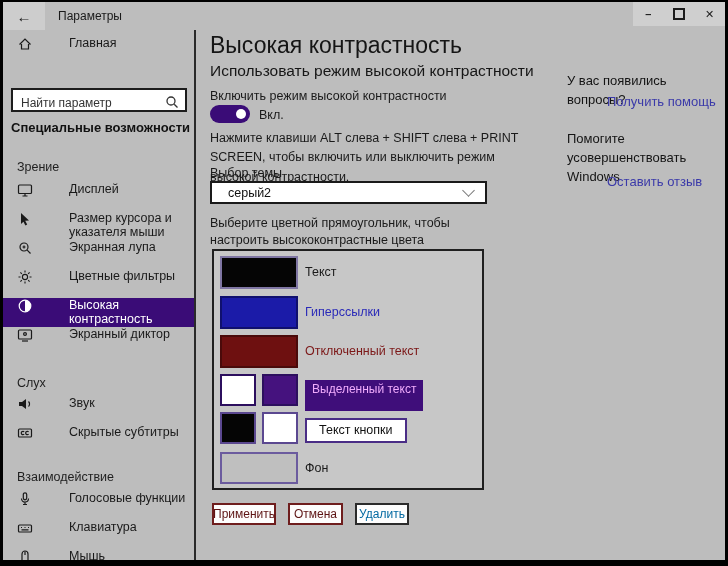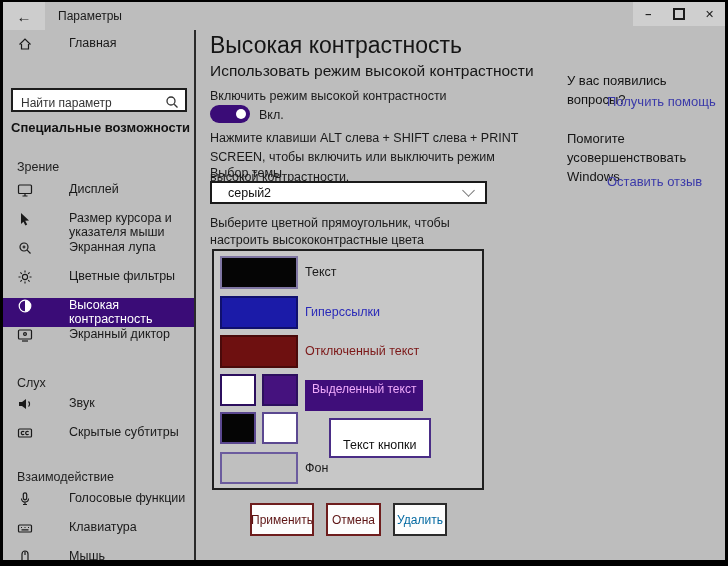--- a/index.html
+++ b/index.html
@@ -51,26 +51,26 @@
   .instruction{position:absolute;left:207px;top:213px;width:300px;font-size:12.5px;line-height:1.35;color:#1a1a1a;}
 
   
   .panel{position:absolute;left:209px;top:247px;width:272px;height:241px;background:#c7c7c7;
     border:2px solid #1f1f1f;box-sizing:border-box;}
   .sw-rect{position:absolute;box-sizing:border-box;cursor:pointer;}
   .sw-label{position:absolute;font-size:12.5px;color:#1a1a1a;white-space:nowrap;}
   .lbl-hyperlink{color:#2a2ab8;}
   .lbl-disabled{color:#7c1818;}
   .badge{background:var(--badge);color:#f0abfc;padding:2px 7px 15px;font-size:12px;}
-  .btn-sample{background:#fff;border:2px solid #4a2d86;color:#111;padding:18px 12px 4px;font-size:12.5px;margin-left:24px;}
-
-  
-  .hc-btn{position:absolute;top:501px;height:33px;box-sizing:border-box;background:#fdfdfd;
+  .btn-sample{background:#fff;border:2px solid #4a2d86;color:#111;padding:3px 12px 4px;font-size:12.5px;}
+
+  
+  .hc-btn{position:absolute;top:501px;height:22px;box-sizing:border-box;background:#fdfdfd;
     font-size:12px;display:flex;align-items:center;justify-content:center;cursor:pointer;
-    font-family:"Liberation Sans","DejaVu Sans",sans-serif;margin-left:38px;}
+    font-family:"Liberation Sans","DejaVu Sans",sans-serif;}
   .hc-btn.red{border:2px solid #6e1d1d;color:#5d1414;}
   .hc-btn.black{border:2px solid #2b2b2b;color:#0369a1;}
 
   
   .help-col{position:absolute;left:564px;top:0;width:160px;}
   .help-head{position:absolute;font-size:13px;color:#141414;line-height:1.45;}
   .help-link{position:absolute;font-size:13px;color:var(--link);cursor:pointer;margin-left:40px;}
 
   svg{display:block;}
 </style>

